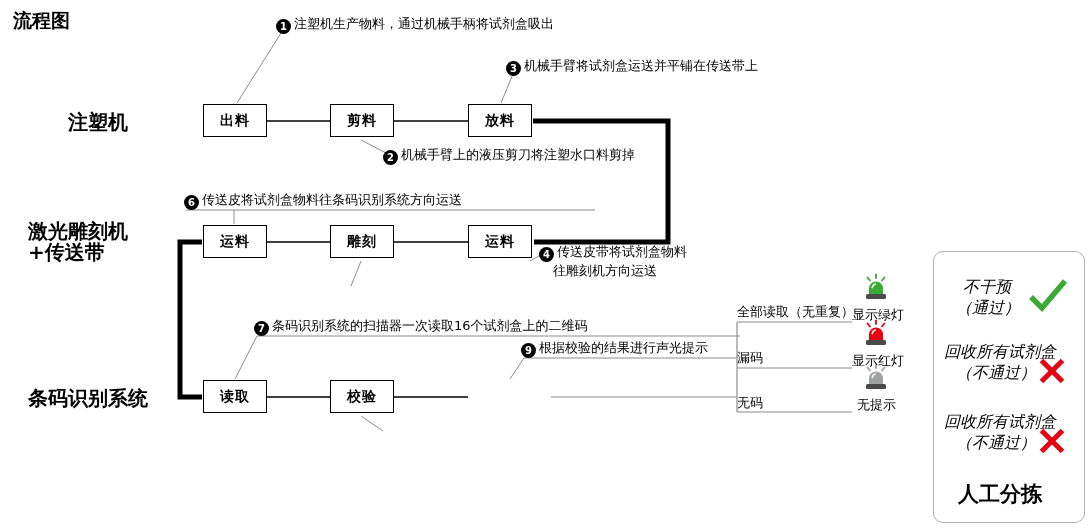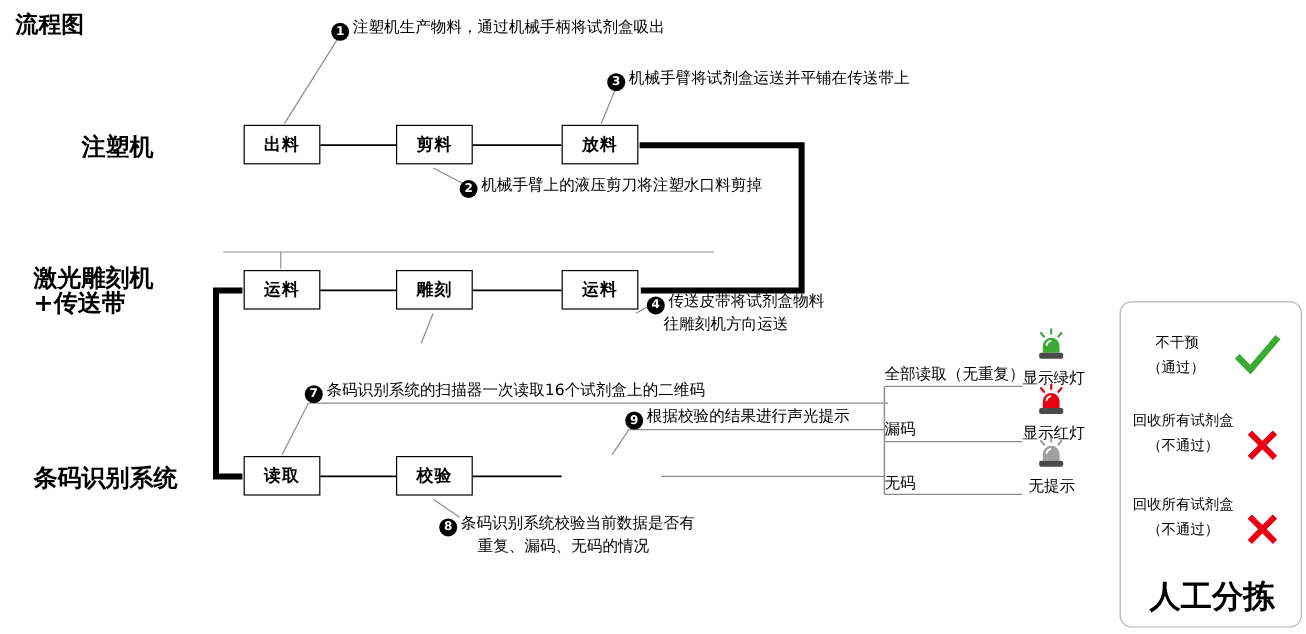--- a/index.html
+++ b/index.html
@@ -20,22 +20,22 @@
     display:inline-flex;width:15px;height:15px;border-radius:50%;background:#000;color:#fff;
     font-size:10px;font-weight:bold;align-items:center;justify-content:center;
     margin-right:3px;vertical-align:-2px;
   }
   .out-text{font-size:13px;white-space:nowrap;}
   .light{display:inline-block;line-height:0;}
   .panel{
     position:absolute;left:933px;top:251px;width:150px;height:270px;
     border:1px solid #b3b3b3;border-radius:10px;background:#fff;
   }
-  .panel-text{font-size:12px;white-space:nowrap;z-index:5;}
-  .panel-title{font-size:26px;font-weight:bold;white-space:nowrap;}
+  .panel-text{font-size:16px;white-space:nowrap;z-index:5;font-style:italic;}
+  .panel-title{font-size:21px;font-weight:bold;white-space:nowrap;}
   svg.overlay{position:absolute;left:0;top:0;z-index:1;pointer-events:none;}
   .mark{display:inline-block;line-height:0;}
 </style>
 </head>
 <body>
 
 <div class="stage">
 
   <svg class="overlay" width="1088" height="528">
 
@@ -99,33 +99,32 @@
 
   <div class="abs ann" style="left:276px;top:15px">
     <span class="badge">1</span><span>注塑机生产物料，通过机械手柄将试剂盒吸出</span>
   </div>
   <div class="abs ann" style="left:506px;top:57px">
     <span class="badge">3</span><span>机械手臂将试剂盒运送并平铺在传送带上</span>
   </div>
   <div class="abs ann" style="left:383px;top:146px">
     <span class="badge">2</span><span>机械手臂上的液压剪刀将注塑水口料剪掉</span>
   </div>
+  <div class="abs ann" style="left:184px;top:191px">
+    <span class="badge">6</span><span>传送皮将试剂盒物料往条码识别系统方向运送</span>
+  </div>
   <div class="abs ann" style="left:539px;top:243px">
     <div><span class="badge">4</span><span>传送皮带将试剂盒物料</span></div>
     <div style="margin-left:14px">往雕刻机方向运送</div>
   </div>
   <div class="abs ann" style="left:254px;top:317px">
     <span class="badge">7</span><span>条码识别系统的扫描器一次读取16个试剂盒上的二维码</span>
   </div>
   <div class="abs ann" style="left:521px;top:339px">
     <span class="badge">9</span><span>根据校验的结果进行声光提示</span>
-  </div>
-  <div class="abs ann" style="left:366px;top:428px">
-    <div><span class="badge">8</span><span>条码识别系统校验当前数据是否有</span></div>
-    <div style="margin-left:32px">重复、漏码、无码的情况</div>
   </div>
 
   <div class="abs out-text" style="left:737px;top:303px">全部读取（无重复）</div>
   <div class="abs out-text" style="left:737px;top:349px">漏码</div>
   <div class="abs out-text" style="left:737px;top:394px">无码</div>
 
   <span class="abs light" style="left: 863px; top: 273px; color: rgb(58, 170, 53);">
     <svg width="26" height="29" viewBox="0 0 26 29">
       <g fill="none" stroke="currentColor" stroke-width="1.8" stroke-linecap="round">
           <path d="M13 1.5 V5"></path>

